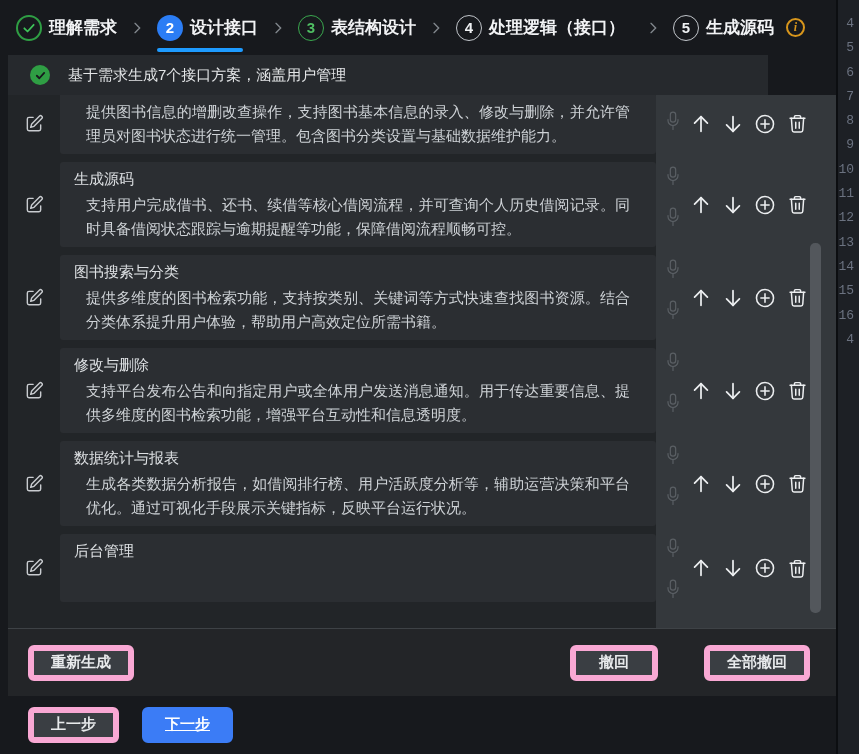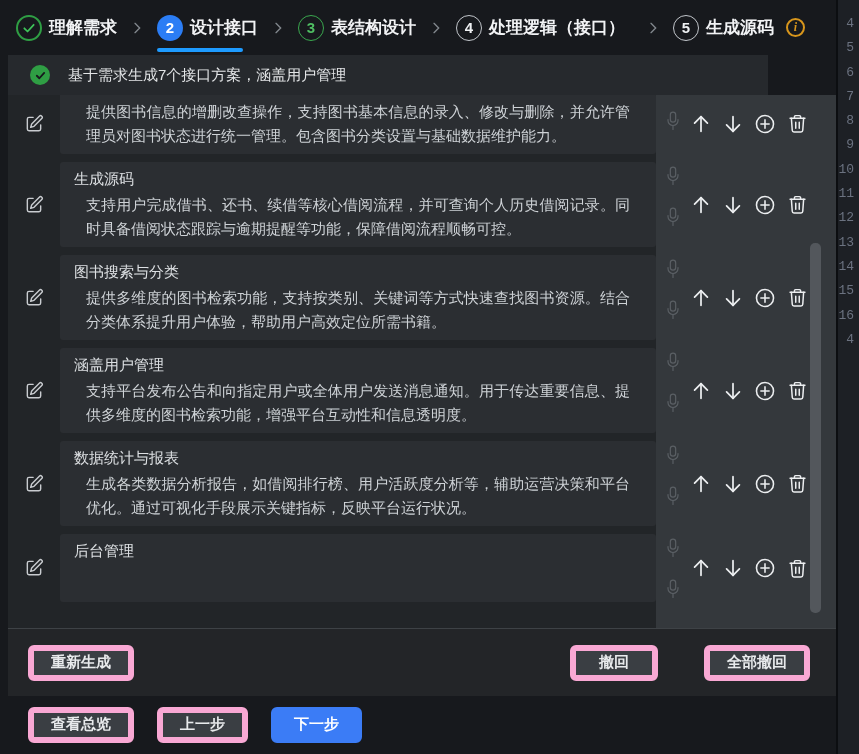--- a/index.html
+++ b/index.html
@@ -316,21 +316,21 @@
         </div>
 
         <div class="row">
           <div class="edit-cell">
             <svg width="20" height="20" viewBox="0 0 24 24" fill="none" stroke="#c9ccd0" stroke-width="1.7" stroke-linecap="round" stroke-linejoin="round">
                 <path d="M11 4H6a2 2 0 0 0-2 2v12a2 2 0 0 0 2 2h12a2 2 0 0 0 2-2v-5"></path>
                 <path d="M18.4 2.6a2 2 0 0 1 2.9 2.9L12 14.8 8 16l1.2-4 9.2-9.4z"></path>
               </svg>
           </div>
           <div class="card-panel">
-            <div class="card-title">涵盖用户管理</div>
+            <div class="card-title">修改与删除</div>
             <div class="card-desc">支持平台发布公告和向指定用户或全体用户发送消息通知。用于传达重要信息、提供多维度的图书检索功能，增强平台互动性和信息透明度。</div>
           </div>
           <div class="mic-cell">
             <span class="mic">
                 <svg width="16" height="25" viewBox="0 0 24 34" fill="none" stroke="#5a5f64" stroke-width="1.8" stroke-linecap="round">
                   <rect x="8" y="3" width="8" height="15" rx="4"></rect>
                   <path d="M4.5 14v1.5a7.5 7.5 0 0 0 15 0V14"></path>
                   <path d="M12 23v6"></path>
                 </svg>
               </span>
@@ -490,19 +490,18 @@
     </div>
 
     <div class="regen-bar">
       <div class="btn">重新生成</div>
       <div class="spacer"></div>
       <div class="btn" style="min-width:88px;">撤回</div>
       <div class="btn" style="min-width:88px;margin-left:46px;">全部撤回</div>
     </div>
 
     <div class="footer">
-      <div class="btn">查看总览</div>
       <div class="btn" style="min-width:88px;">上一步</div>
-      <div class="btn primary" style="min-width:86px;">下一步</div>
+      <div class="btn primary" style="min-width:86px;text-decoration:underline;">下一步</div>
     </div>
 
   </div>
 </div>
 
 </body></html>

